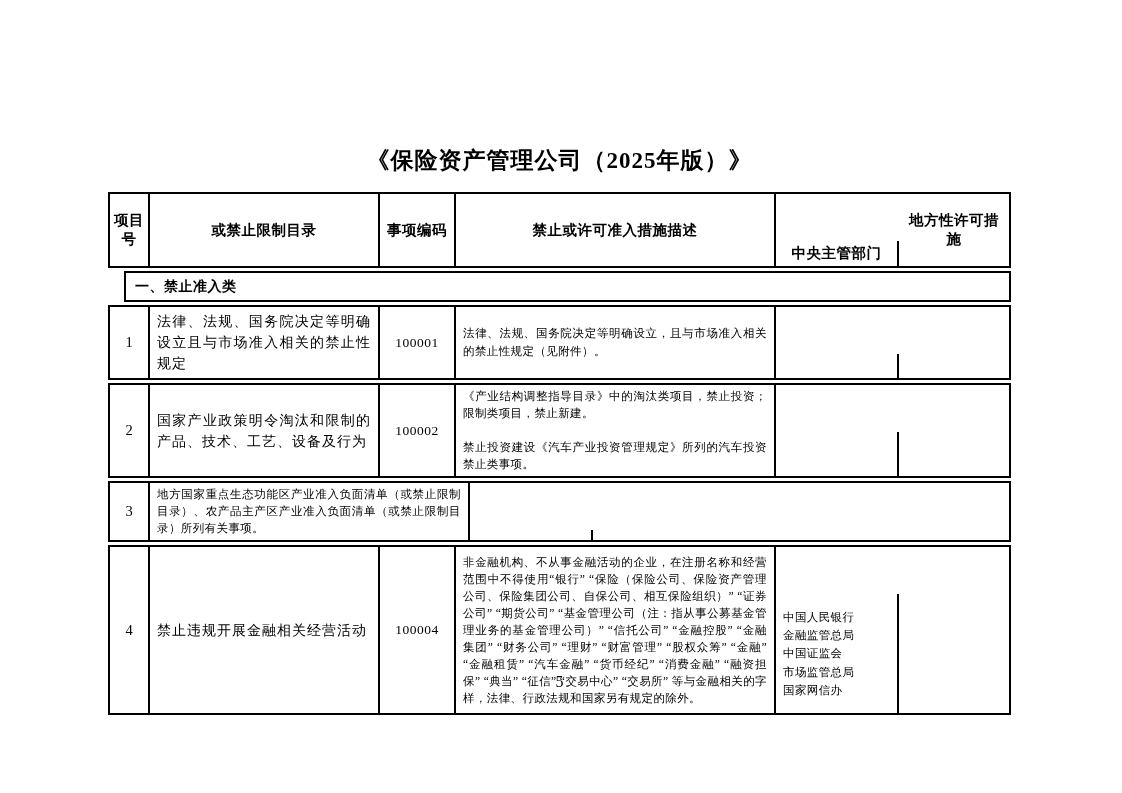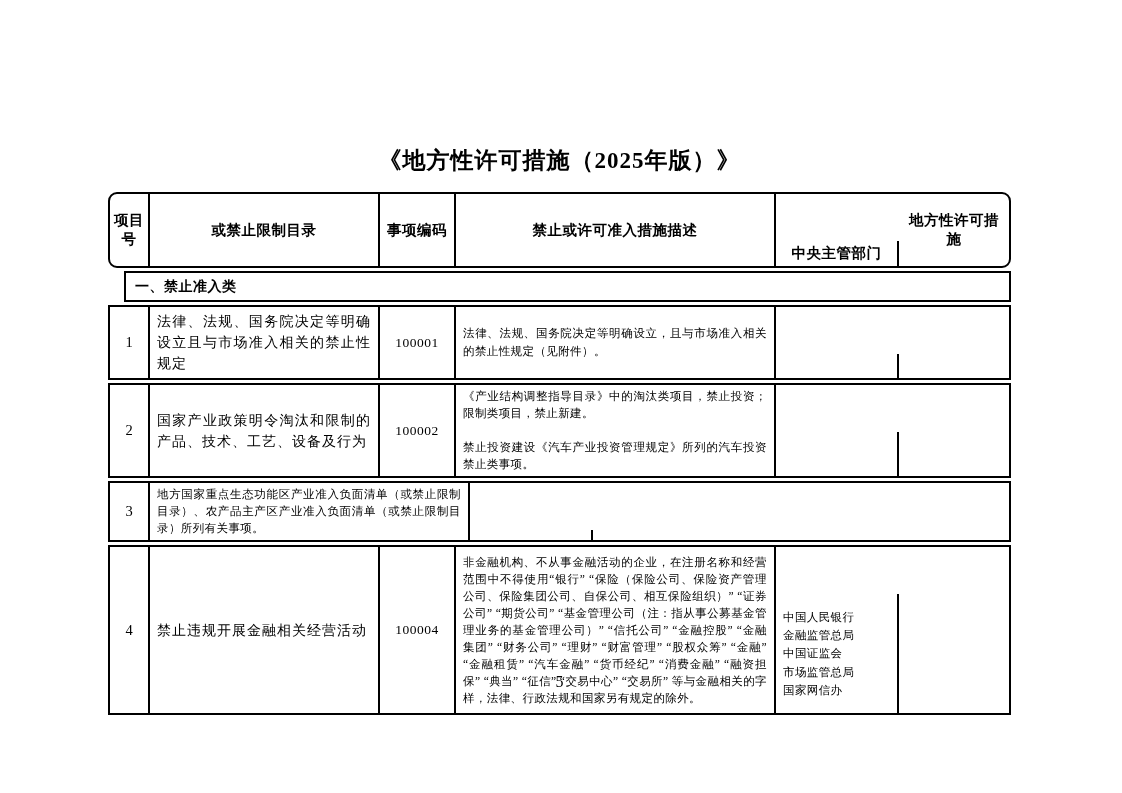--- a/index.html
+++ b/index.html
@@ -54,21 +54,21 @@
     padding: 3px 7px;
   }
   .cell:last-child { border-right: none; }
   .c1 { width: 40px;  justify-content: center; padding: 3px 2px; }
   .c2 { width: 230px; }
   .c3 { width: 76px;  justify-content: center; }
   .c4 { width: 320px; }
   .c5 { width: 123px; margin-top: 47px; }
   .c6 { flex: 1; }
 
-  .header-row { min-height: 36px; border-radius: 9px; }
+  .header-row { min-height: 36px; }
   .header-row .cell {
     justify-content: center;
     font-weight: bold;
     font-size: 14.5px;
     letter-spacing: 0.5px;
     text-align: center;
   }
   .section-row { min-height: 31px; margin-left: 16px; }
   .section-row .cell {
     border-right: none;
@@ -110,21 +110,21 @@
     width: 903px;
     text-align: center;
     font-size: 16px;
   }
 </style>
 </head>
 <body>
 
 <div class="page">
 
-  <div class="doc-title">《地方性许可措施（2025年版）》</div>
+  <div class="doc-title">《保险资产管理公司（2025年版）》</div>
 
   <div class="ntable">
 
     <div class="nrow header-row">
       <div class="cell c1">项目号</div>
       <div class="cell c2">或禁止限制目录</div>
       <div class="cell c3">事项编码</div>
       <div class="cell c4">禁止或许可准入措施描述</div>
       <div class="cell c5">中央主管部门</div>
       <div class="cell c6">地方性许可措施</div>

